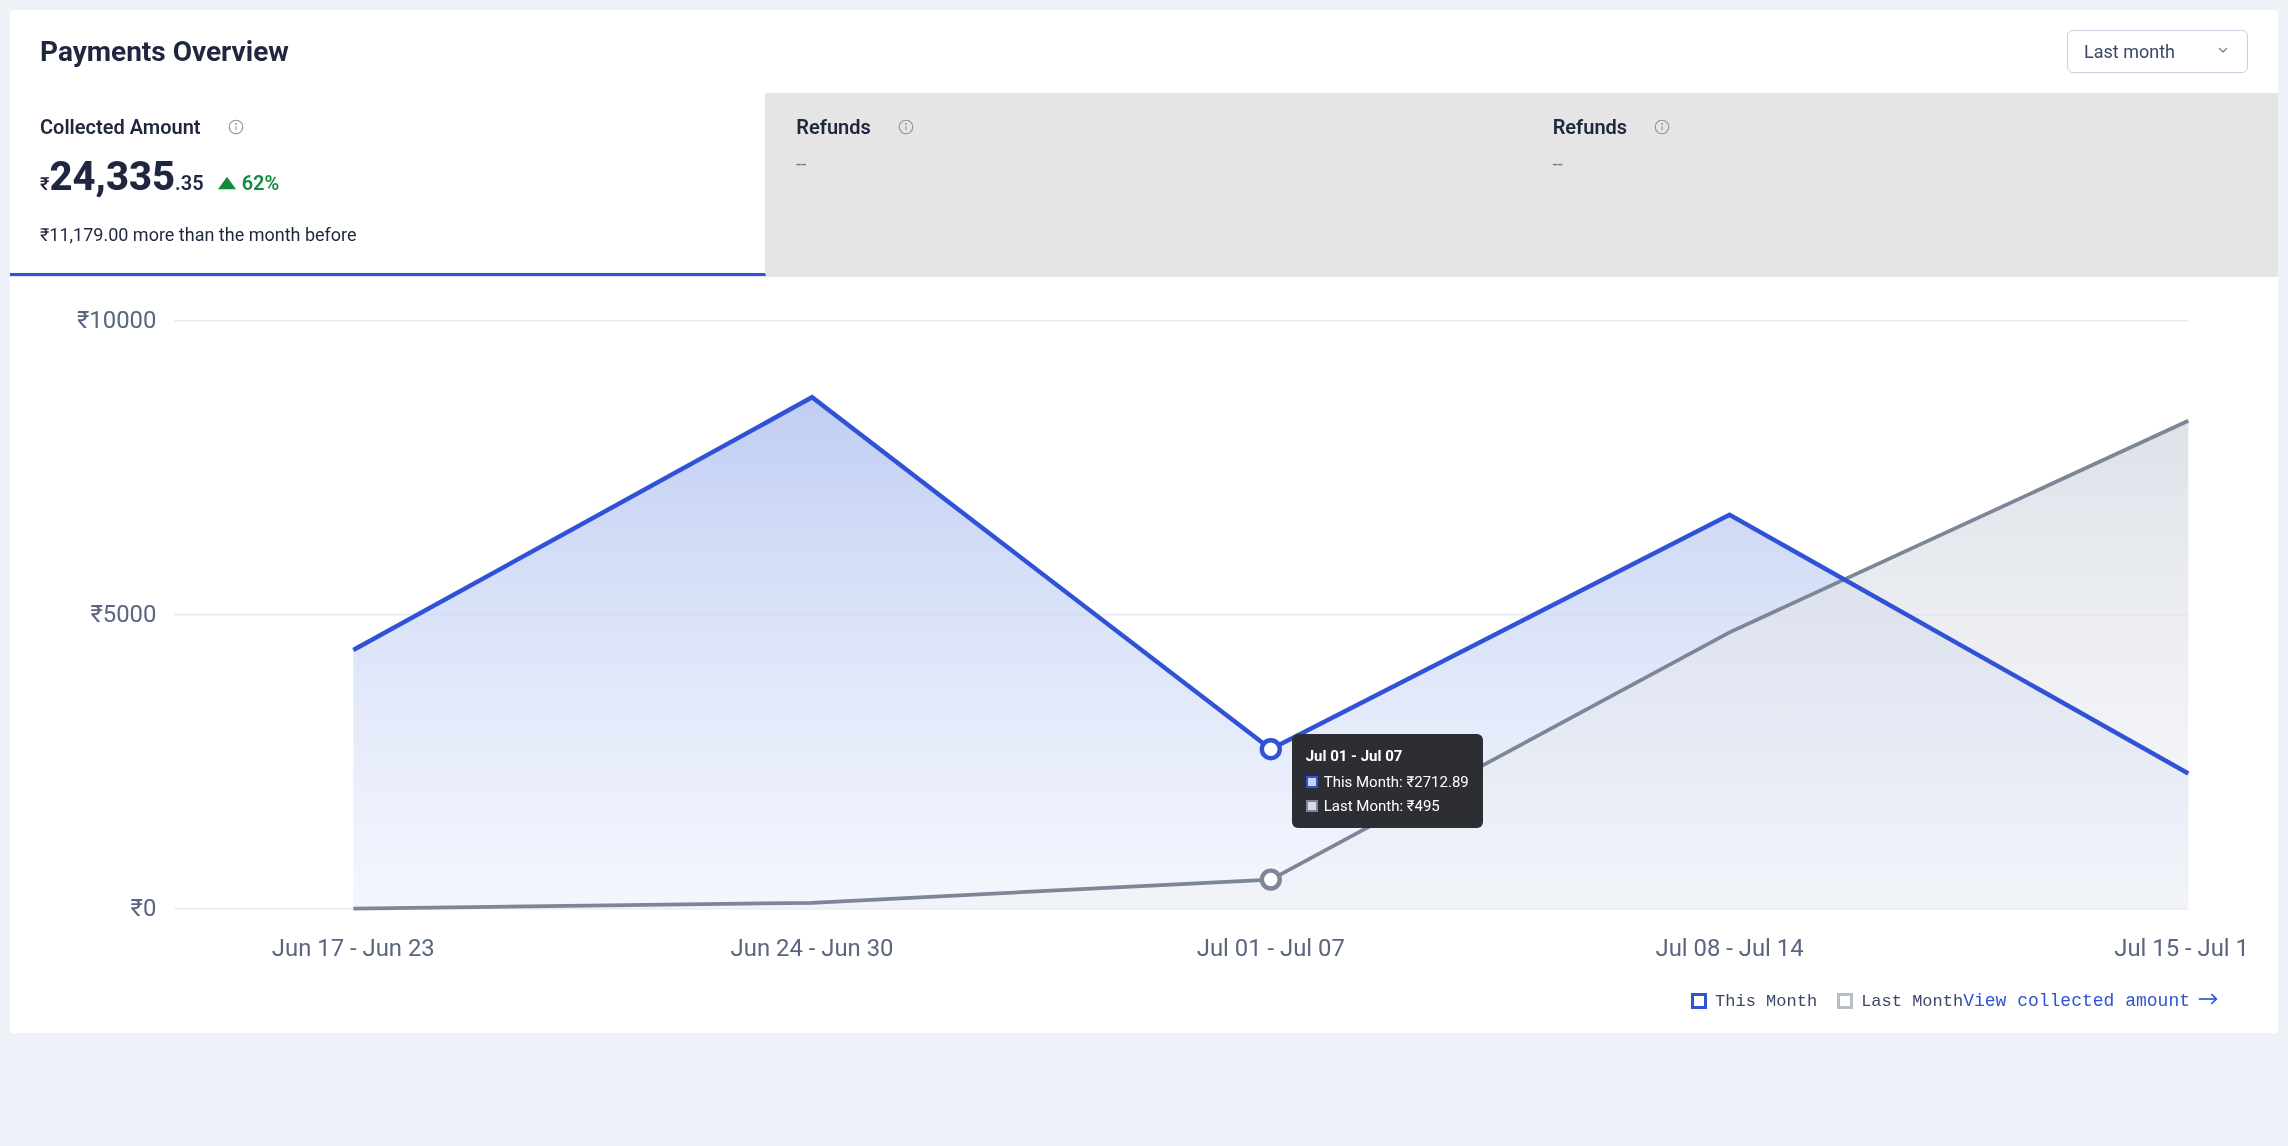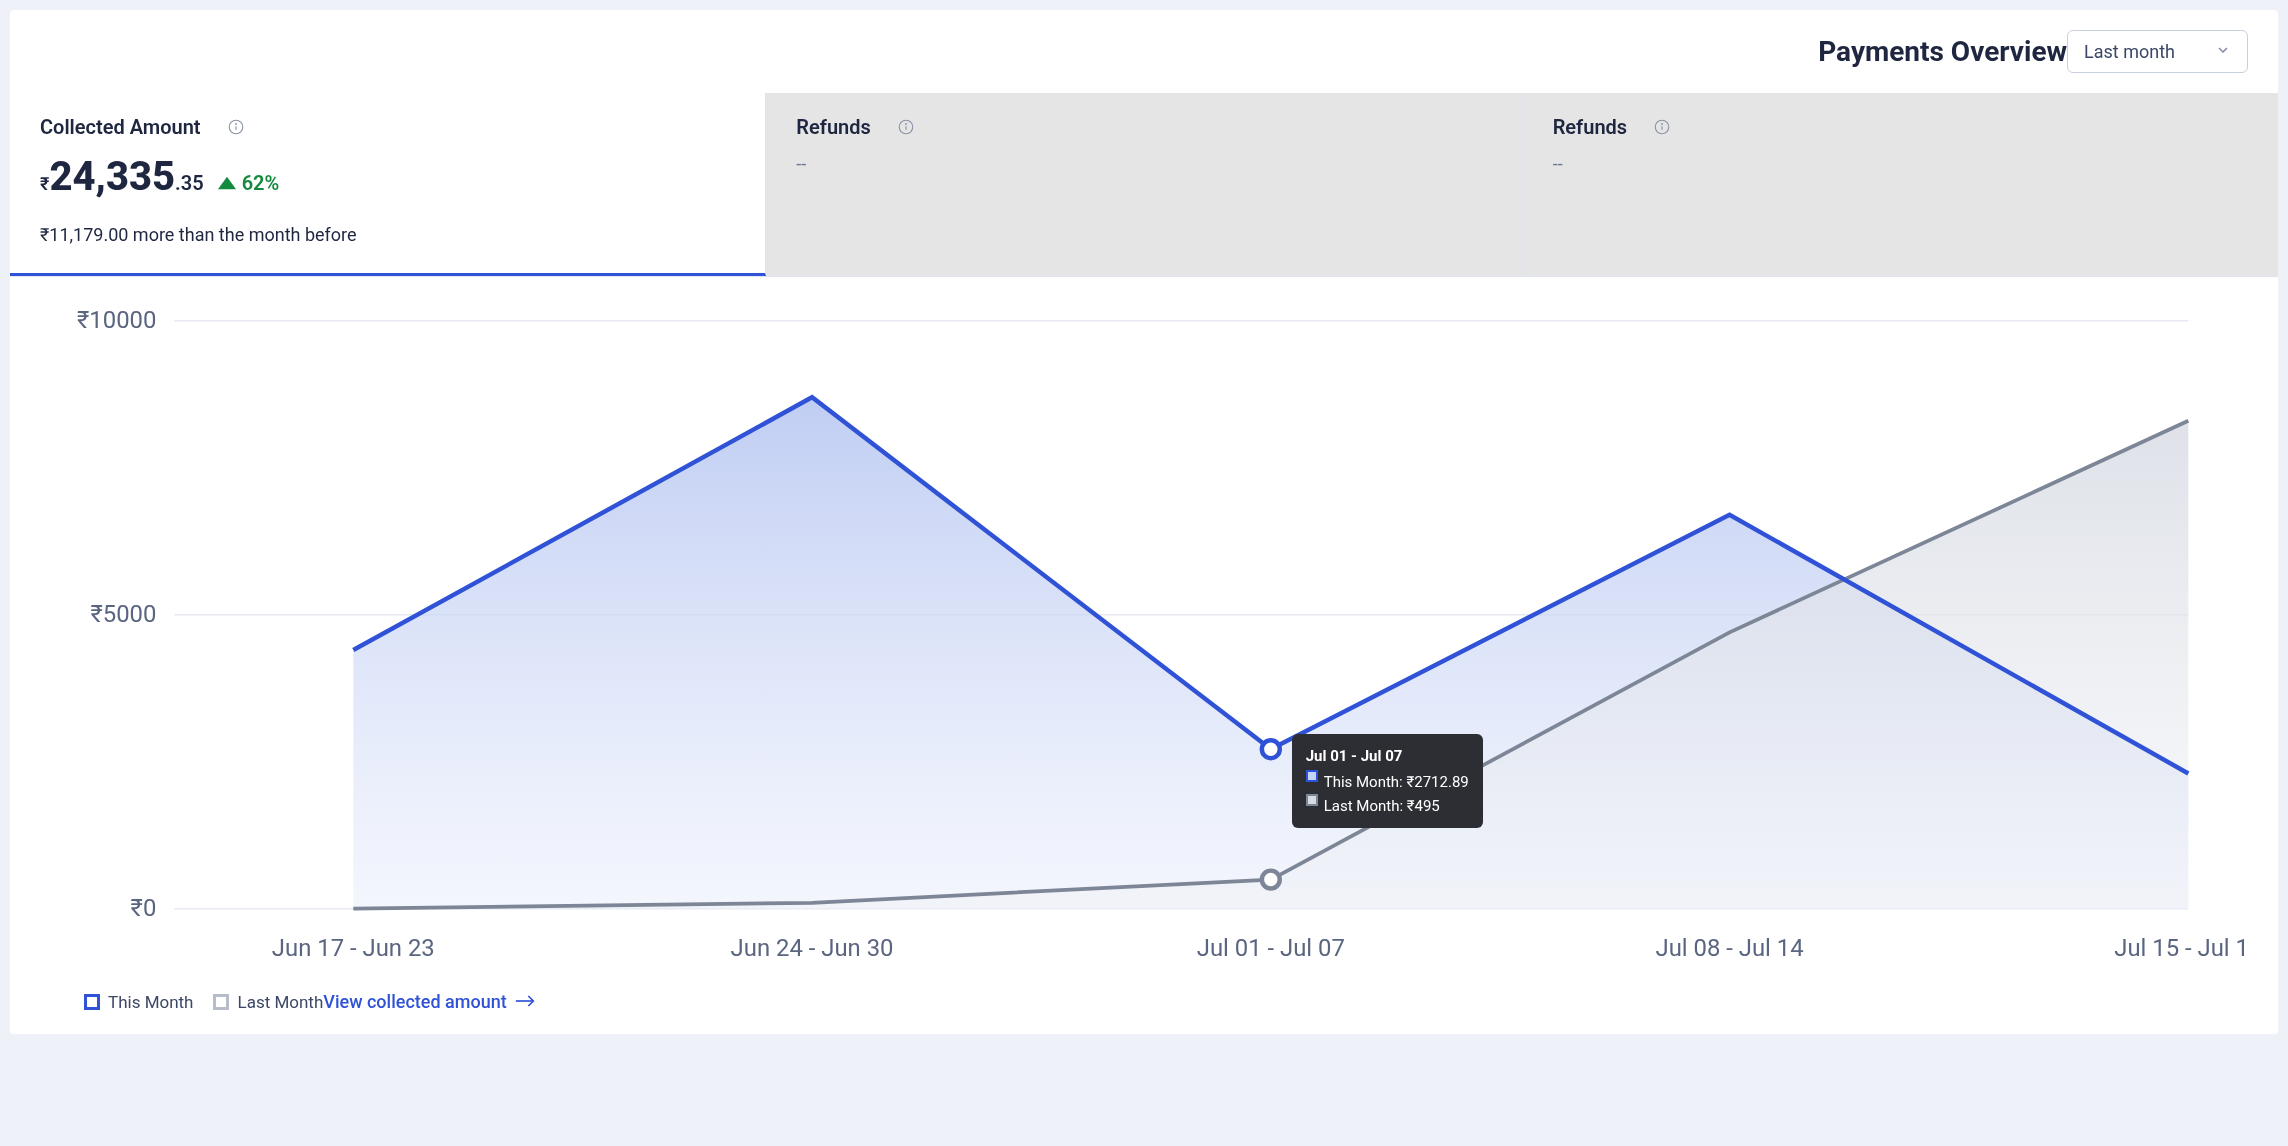--- a/index.html
+++ b/index.html
@@ -10,21 +10,21 @@
     padding: 10px;
   }
   .panel {
     background: #fff;
     border-radius: 4px;
     overflow: hidden;
   }
   .header-row {
     display: flex;
     align-items: center;
-    justify-content: flex-end;
+    justify-content: space-between;
     padding: 20px 30px 20px 30px;
   }
   .title {
     font-size: 28px;
     font-weight: 700;
     color: #1e2640;
   }
   .period-select {
     display: flex;
     align-items: center;
@@ -110,31 +110,32 @@
     position: absolute;
     background: #2c2e33;
     color: #fff;
     border-radius: 6px;
     padding: 10px 14px;
     font-size: 15px;
     line-height: 1.6;
     white-space: nowrap;
   }
   .tooltip-title { font-weight: 700; margin-bottom: 2px; }
-  .tooltip-row { display: flex; gap: 6px; }
+  .tooltip-row { display: flex; align-items: center; gap: 6px; }
   .tooltip-sq {
     width: 12px; height: 12px; border: 2px solid;
   }
   .tooltip-sq.blue { border-color: #2f52d6; background: #c6d3f5; }
   .tooltip-sq.gray { border-color: #7d8696; background: #d6dae2; }
   .footer-row {
     display: flex;
-    justify-content: flex-start;
+    justify-content: flex-end;
     align-items: center;
     padding: 8px 30px 14px 44px;
+    font-family: Liberation Mono, monospace;
   }
   .legend { display: flex; gap: 20px; align-items: center; }
   .legend-item { display: flex; align-items: center; gap: 8px; font-size: 17px; color: #3b4766; }
   .legend-sq { width: 16px; height: 16px; border: 3px solid; }
   .legend-sq.blue { border-color: #2f52d6; background: #fff; }
   .legend-sq.gray { border-color: #b6bdc9; background: #fff; }
   .view-link {
     color: #2f52d6;
     font-size: 18px;
     font-weight: 500;

